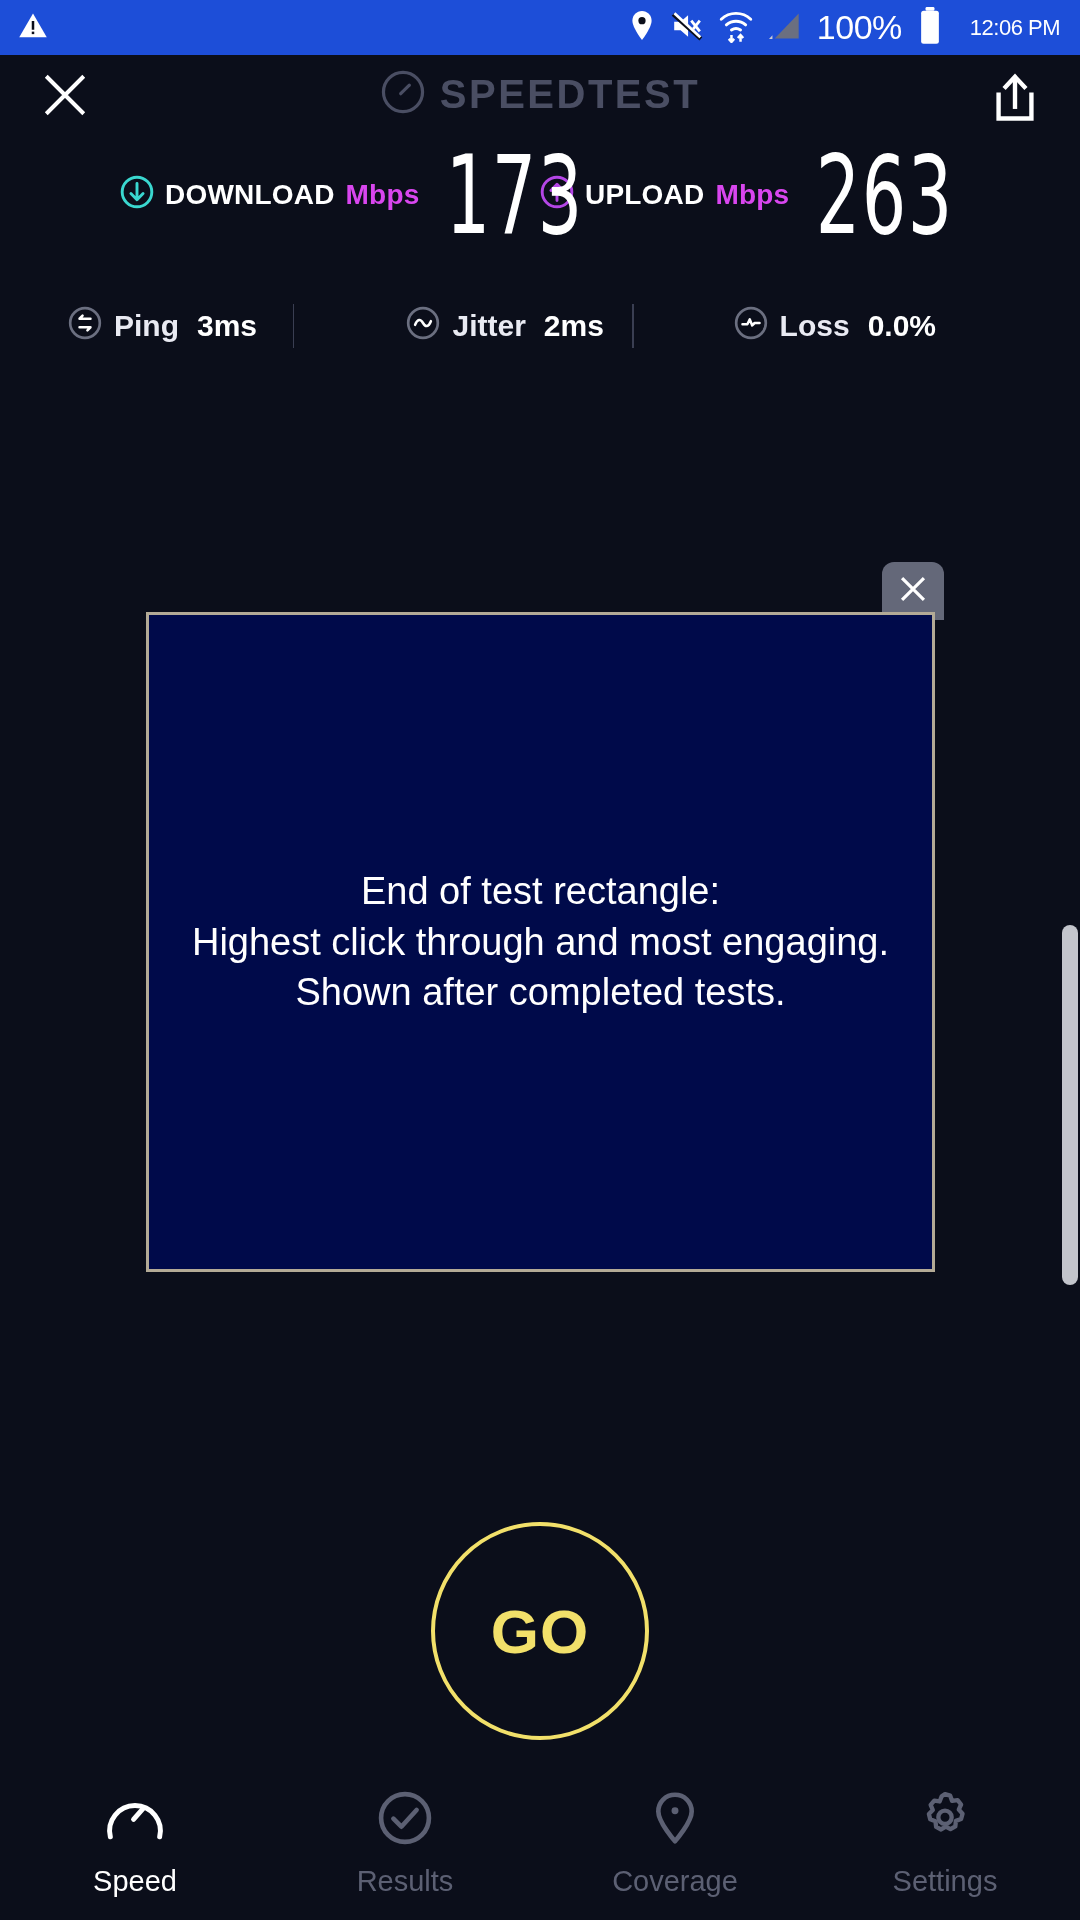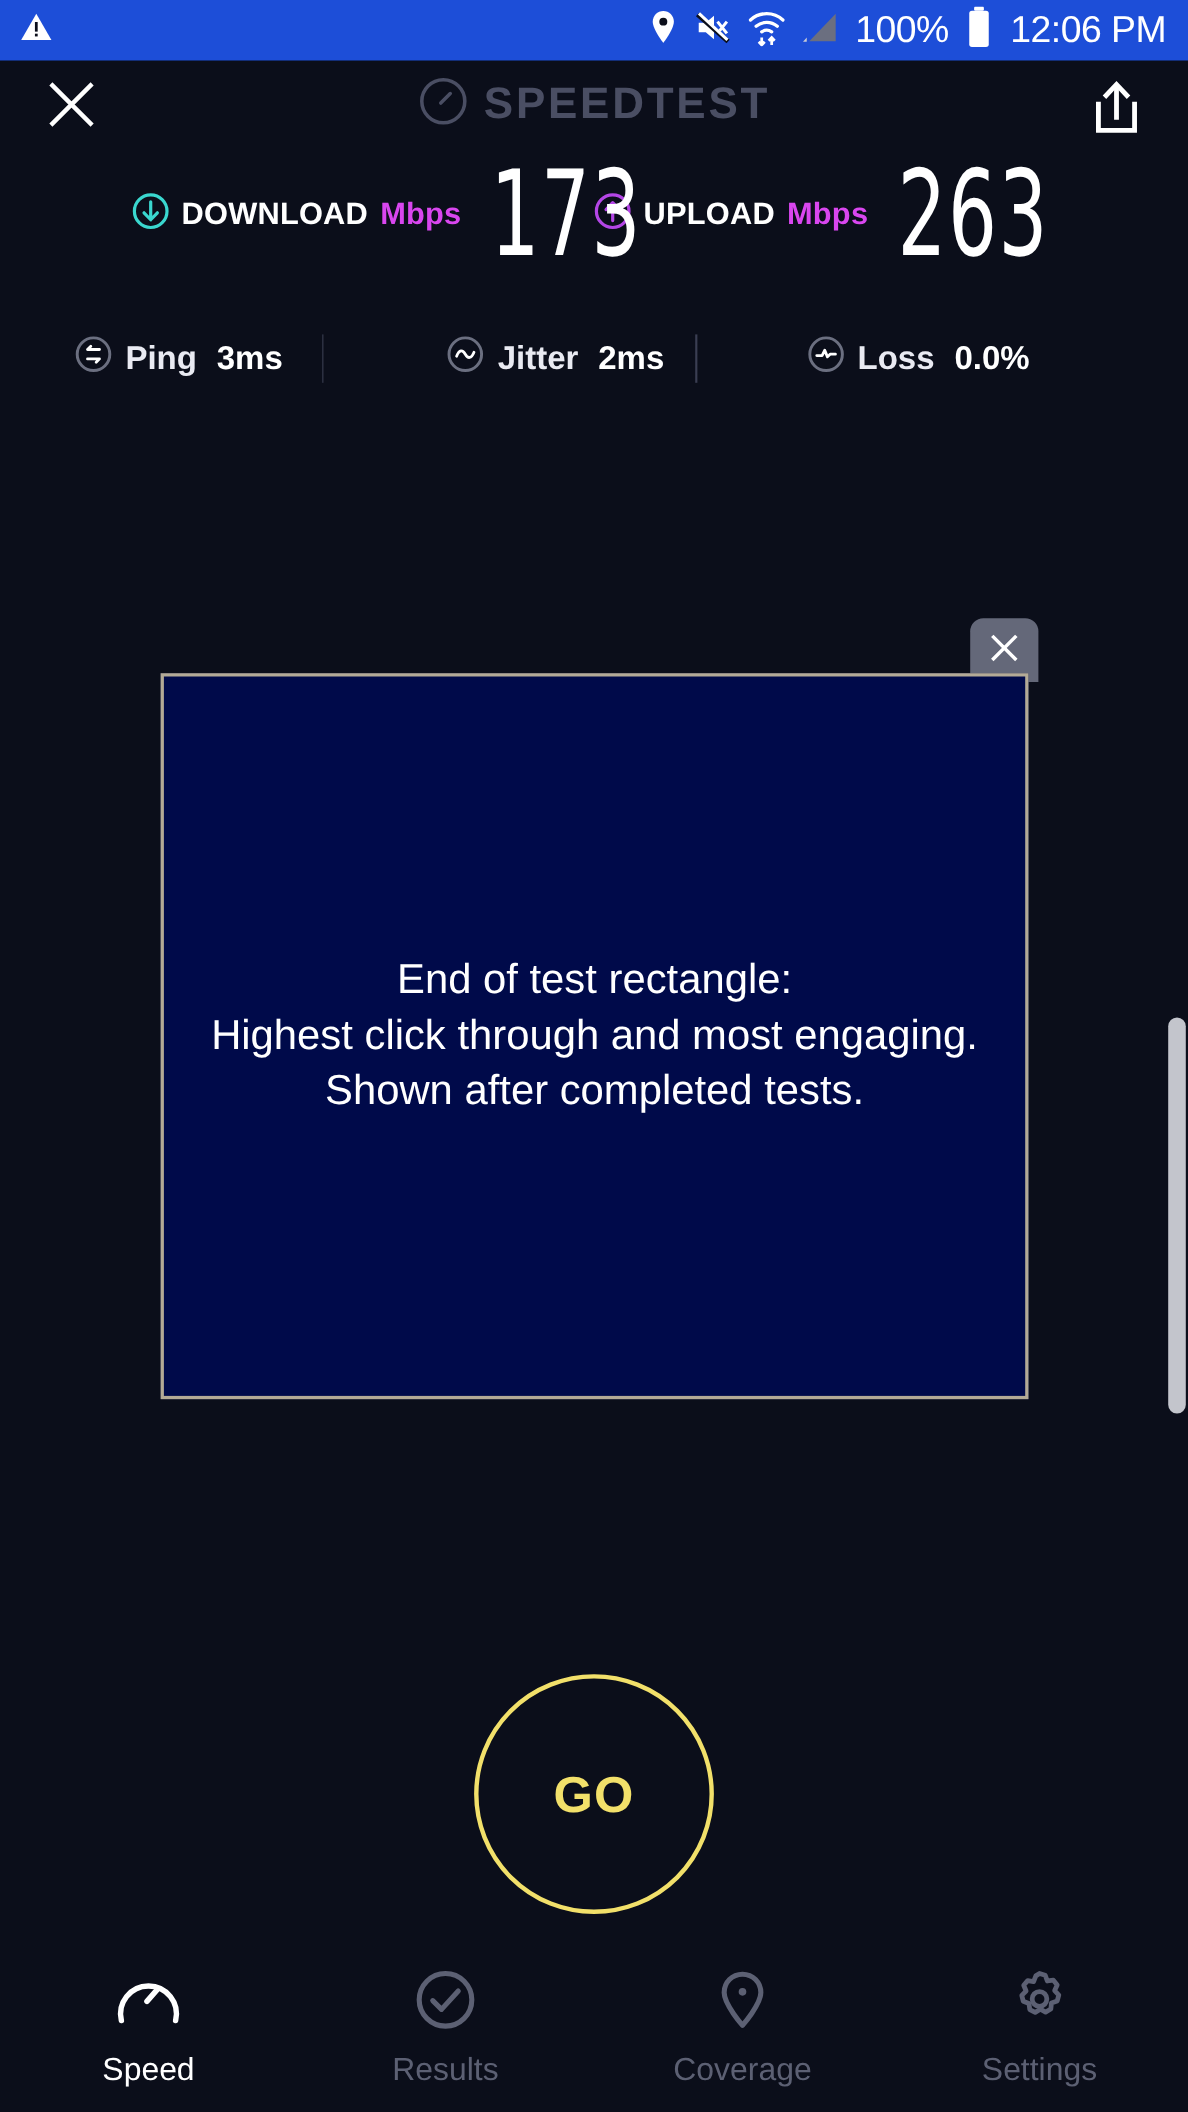--- a/index.html
+++ b/index.html
@@ -19,21 +19,21 @@
   .sb-left{ margin-left:18px; display:flex; align-items:center; }
   .sb-right{
     margin-left:auto; margin-right:20px;
     display:flex; align-items:center; gap:16px;
   }
   .sb-battery-pct{
     color:#ffffff; font-size:34px; letter-spacing:-0.5px;
     font-family:"Liberation Sans", sans-serif;
   }
   .sb-clock{
-    color:#ffffff; font-size:34px; letter-spacing:-0.5px; margin-left:0;
+    color:#ffffff; font-size:22px; letter-spacing:-0.5px; margin-left:12px;
   }
 
   
   .header{
     position:absolute; top:55px; left:0; width:1080px; height:85px;
     display:flex; align-items:center;
   }
   .hdr-close{ position:absolute; left:35px; top:12px; width:60px; height:60px;
     display:flex; align-items:center; justify-content:center; cursor:pointer;}
   .hdr-brand{
@@ -106,21 +106,21 @@
     position:absolute; left:0; top:1522px; width:1080px;
     display:flex; justify-content:center;
   }
   .go-btn{
     width:218px; height:218px; border-radius:50%;
     border:4px solid #f2e06a; background:transparent;
     display:flex; align-items:center; justify-content:center;
     cursor:pointer;
   }
   .go-label{
-    color:#f2e06a; font-size:46px; font-weight:bold; letter-spacing:1px;
+    color:#f2e06a; font-size:62px; font-weight:bold; letter-spacing:1px;
   }
 
   
   .bottomnav{
     position:absolute; left:0; bottom:0; width:1080px; height:145px;
     display:flex; align-items:flex-start; padding-top:14px;
   }
   .nav-item{
     width:270px; display:flex; flex-direction:column;
     align-items:center; gap:14px; cursor:pointer;

